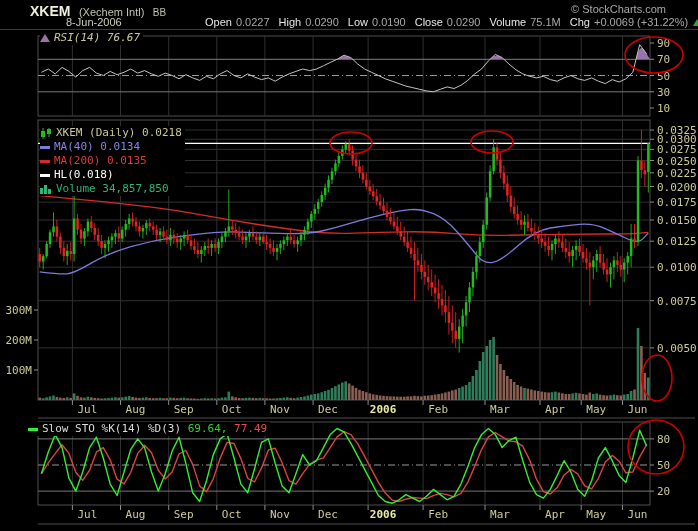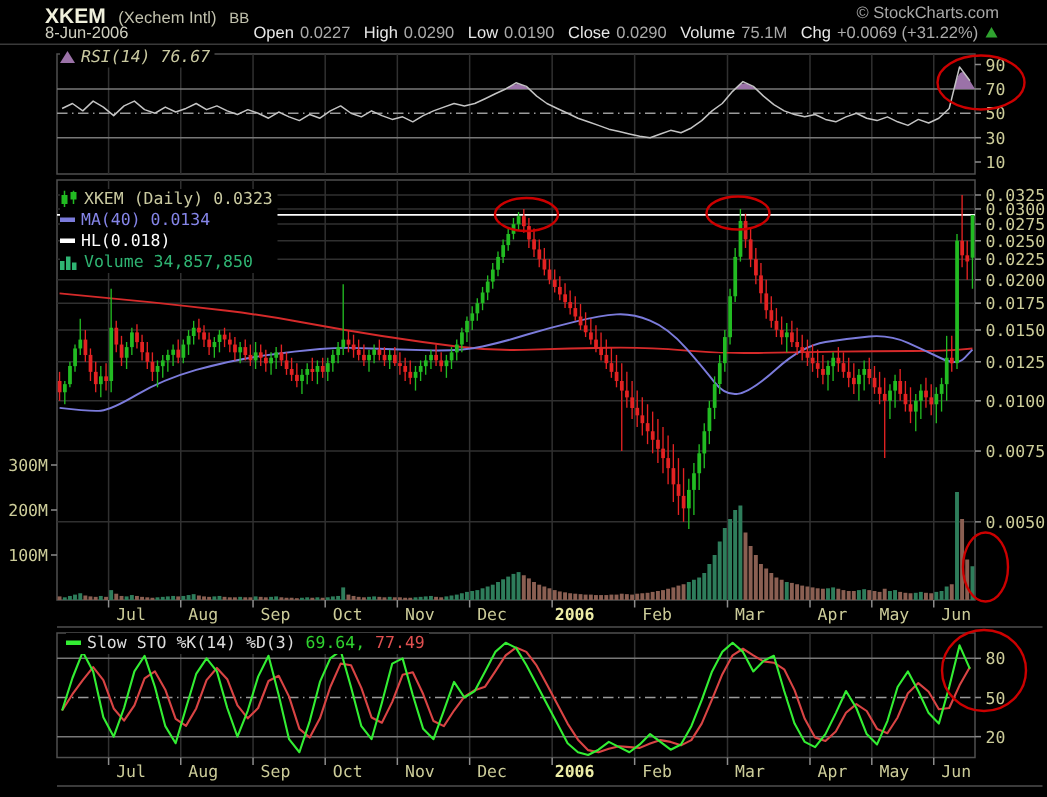--- a/index.html
+++ b/index.html
@@ -6,21 +6,21 @@
   #stage{position:relative;width:698px;height:531px;background:#000;overflow:hidden;
          font-family:"DejaVu Sans Mono",monospace;}
   
   #hdr{position:absolute;left:0;top:0;width:698px;height:21px;font-family:"Liberation Sans",sans-serif;}
   #hdr-line1{position:absolute;left:30px;top:2px;white-space:nowrap;}
   .sym{color:#F0F0DC;font-weight:bold;font-size:14px;}
   .symname{color:#C2C2AE;font-size:11px;margin-left:4px;}
   .symsuffix{color:#C2C2AE;font-size:10px;margin-left:4px;}
   #credit{position:absolute;right:32px;top:3px;color:#A8A8A8;font-size:11px;margin-left:21px;}
   #hdr-line2{position:absolute;left:30px;top:16px;white-space:nowrap;font-size:11px;}
-  #hdr-date{color:#CFCFC0;display:inline-block;width:130px;}
+  #hdr-date{color:#CFCFC0;display:inline-block;width:130px;margin-left:36px;}
   .fl{color:#E8E8E8;font-weight:normal;margin-left:9px;}
   .fv{color:#A9A9A9;margin-left:4px;margin-top:20px;}
   .arrow-up{display:inline-block;width:0;height:0;margin-left:5px;
             border-left:4px solid transparent;border-right:4px solid transparent;
             border-bottom:7px solid #2FA32F;}
   #hdr-rule{position:absolute;left:0;top:29px;width:698px;height:1px;background:#3A3A3A;}
   
   .legend{position:absolute;background:#000;font-size:11px;line-height:14px;white-space:nowrap;z-index:5;padding-right:3px;}
   .dash{display:inline-block;width:10px;height:3px;margin-right:4px;vertical-align:middle;}
   .tri{display:inline-block;width:0;height:0;margin-right:4px;
@@ -760,36 +760,39 @@
     <span class="tri"></span><span class="lg-rsi">RSI(14) 76.67</span>
   </div>
 
   <div class="legend" style="left:40px;top:126px;">
     <div>
       <svg class="minisvg" width="12" height="11">
         <rect x="1" y="3" width="4" height="6" fill="#22BB22"></rect>
           <line x1="3" y1="0" x2="3" y2="11" stroke="#22BB22" stroke-width="1"></line>
         <rect x="7" y="1" width="4" height="5" fill="#22BB22"></rect>
           <line x1="9" y1="0" x2="9" y2="9" stroke="#22BB22" stroke-width="1"></line>
-      </svg><span class="lg-sym">XKEM (Daily) 0.0323</span>
+      </svg><span class="lg-sym">XKEM (Daily) 0.0218</span>
     </div>
     <div>
       <span class="dash" style="background:#7B7BDB"></span><span class="lg-ma50">MA(40) 0.0134</span>
+    </div>
+    <div>
+      <span class="dash" style="background:#D52A2A"></span><span class="lg-ma200">MA(200) 0.0135</span>
     </div>
     <div>
       <span class="dash" style="background:#FFFFFF"></span><span class="lg-hl">HL(0.018)</span>
     </div>
     <div>
       <svg class="minisvg" width="12" height="10">
         <rect x="0" y="4" width="3" height="6" fill="#2FB573"></rect>
           <rect x="4" y="1" width="3" height="9" fill="#2FB573"></rect>
           <rect x="8" y="5" width="3" height="5" fill="#2FB573"></rect>
       </svg><span class="lg-vol">Volume 34,857,850</span>
     </div>
   </div>
 
-  <div class="legend" style="left:44px;top:422px;text-align:right;">
+  <div class="legend" style="left:28px;top:422px;text-align:right;">
     <span class="dash" style="background:#33EE33"></span><span class="lg-sto">Slow STO %K(14) %D(3)</span>
     <span class="lg-k">69.64,</span>
     <span class="lg-d">77.49</span>
   </div>
 
 </div>
 
 </body></html>

